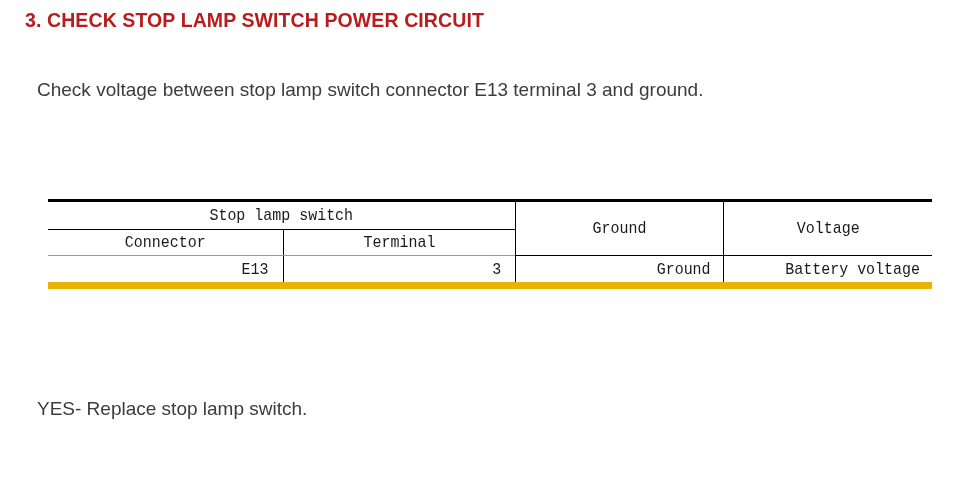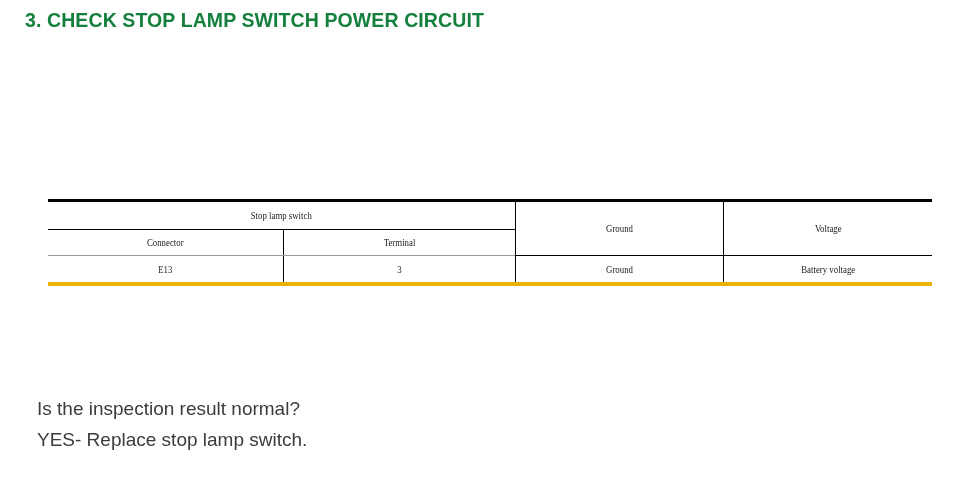--- a/index.html
+++ b/index.html
@@ -23,21 +23,21 @@
   }
 
   
   .section-heading {
     position: absolute;
     left: 25px;
     top: 9px;
     font-size: 19.5px;
     font-weight: bold;
     letter-spacing: 0.1px;
-    color: #15803d;
+    color: #b91c1c;
     white-space: nowrap;
   }
 
   
   .intro-text {
     position: absolute;
     left: 37px;
     top: 79px;
     font-size: 19px;
     font-weight: normal;
@@ -49,22 +49,22 @@
   .spec-table-wrap {
     position: absolute;
     left: 48px;
     top: 199px;
     width: 884px;
   }
   table.spec-table {
     border-collapse: collapse;
     width: 884px;
     table-layout: fixed;
-    font-family: Liberation Serif, serif;
-    font-size: 10px;
+    font-family: Liberation Mono, monospace;
+    font-size: 17px;
     color: #1a1a1a;
   }
   table.spec-table td,
   table.spec-table th {
     font-weight: normal;
     text-align: center;
     vertical-align: middle;
     padding: 0;
     font-stretch: condensed;
     transform-origin: center;
@@ -81,21 +81,22 @@
     height: 27px;
     border-top: 3px solid #000000;
     border-bottom: 1.4px solid #000000;
   }
   tr.row-subhead td {
     height: 25px;
     border-bottom: 1.6px solid #9a9a9a;
   }
   tr.row-data td {
     height: 26px;
-    border-bottom: 4px solid #eab308;
+    border-bottom: 7px solid #eab308;
+    text-align: right;
   }
 
   
   td.merged-head {
     border-top: 3px solid #000000;
     border-bottom: 1.6px solid #9a9a9a;
   }
 
   
   .vdiv-left   { border-left: 1.4px solid #000000; }
@@ -118,20 +119,21 @@
   }
   .conclusion div { white-space: nowrap; }
 </style>
 </head>
 <body>
 
 <div class="page">
 
   <div class="section-heading">3. CHECK STOP LAMP SWITCH POWER CIRCUIT</div>
 
+  <div class="intro-text">Check voltage between stop lamp switch connector E13 terminal 3 and ground.</div>
 
   <div class="spec-table-wrap">
     <table class="spec-table">
       <colgroup>
         <col class="c-connector">
         <col class="c-terminal">
         <col class="c-ground">
         <col class="c-voltage">
       </colgroup>
       <tbody>
@@ -166,17 +168,16 @@
           </td>
           <td>
             <span class="cell-inner">Battery voltage</span>
           </td>
         </tr>
       </tbody>
     </table>
   </div>
 
   <div class="conclusion">
-    <div>Is the inspection result normal?</div>
     <div>YES- Replace stop lamp switch.</div>
   </div>
 
 </div>
 
 </body></html>

